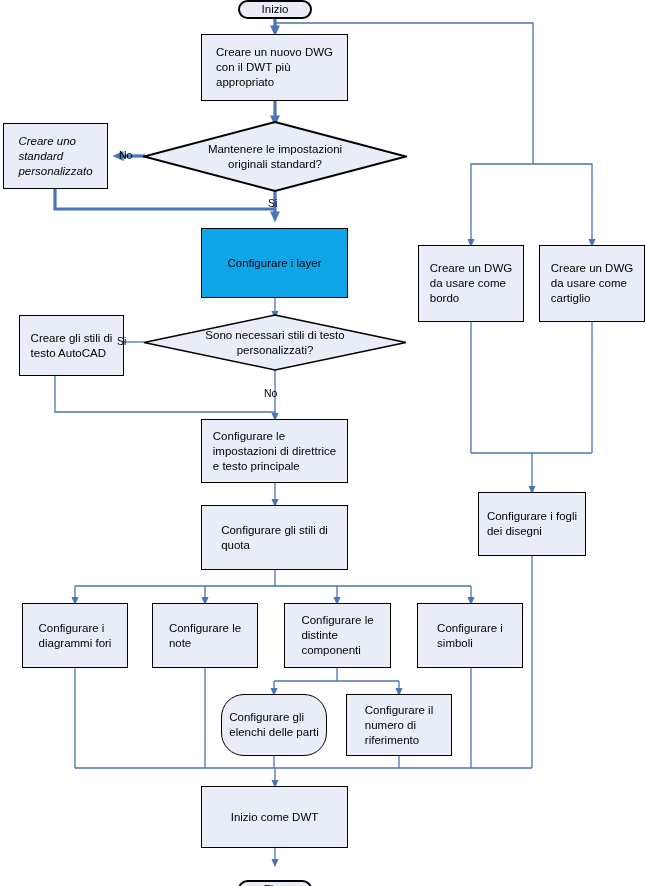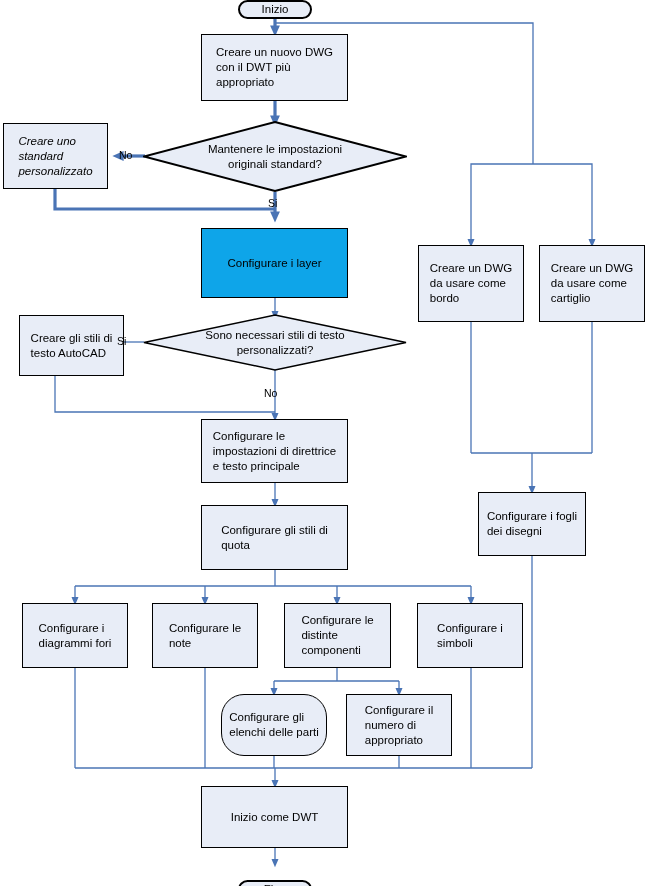--- a/index.html
+++ b/index.html
@@ -237,21 +237,21 @@
   </div>
 
   <div class="node node-proc" style="left:221px; top:694px; width:106px; height:62px;border-radius:23px;">
     <span class="node-text">Configurare gli
 elenchi delle parti</span>
   </div>
 
   <div class="node node-proc" style="left:346px; top:694px; width:106px; height:62px;">
     <span class="node-text">Configurare il
 numero di
-appropriato</span>
+riferimento</span>
   </div>
 
   <div class="node node-proc" style="left:418px; top:245px; width:106px; height:77px;">
     <span class="node-text">Creare un DWG
 da usare come
 bordo</span>
   </div>
 
   <div class="node node-proc" style="left:539px; top:245px; width:106px; height:77px;">
     <span class="node-text">Creare un DWG

